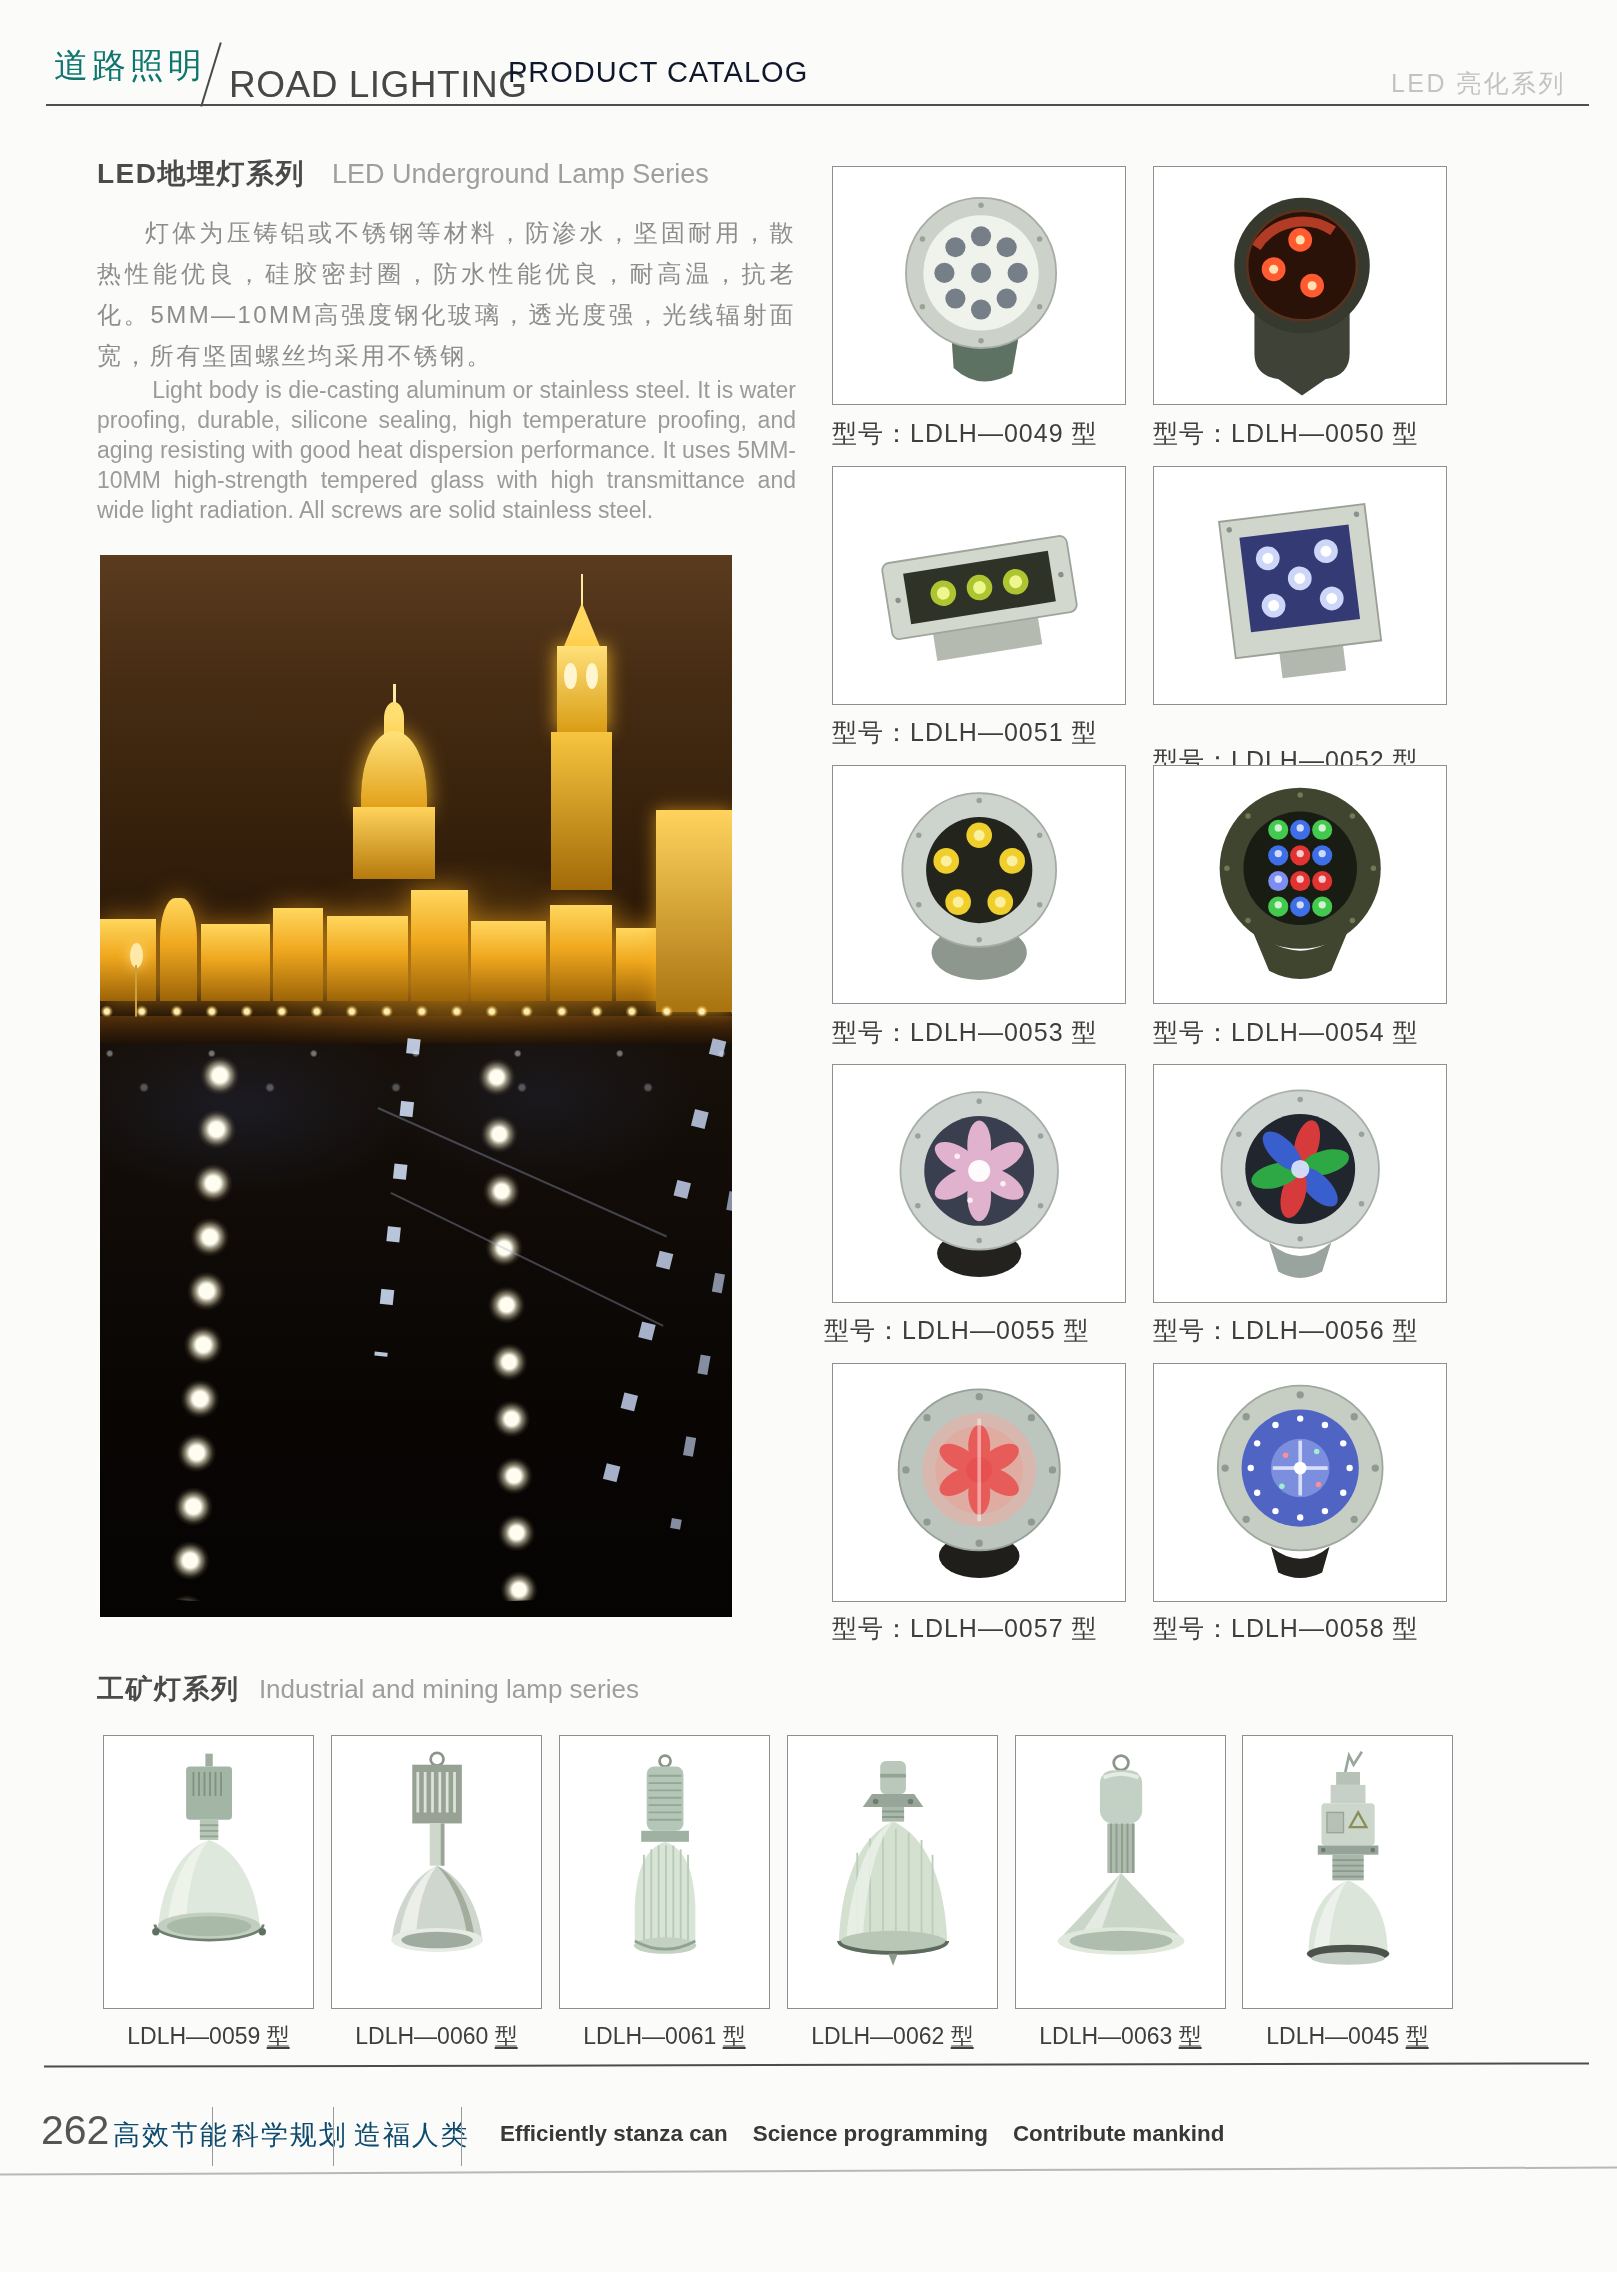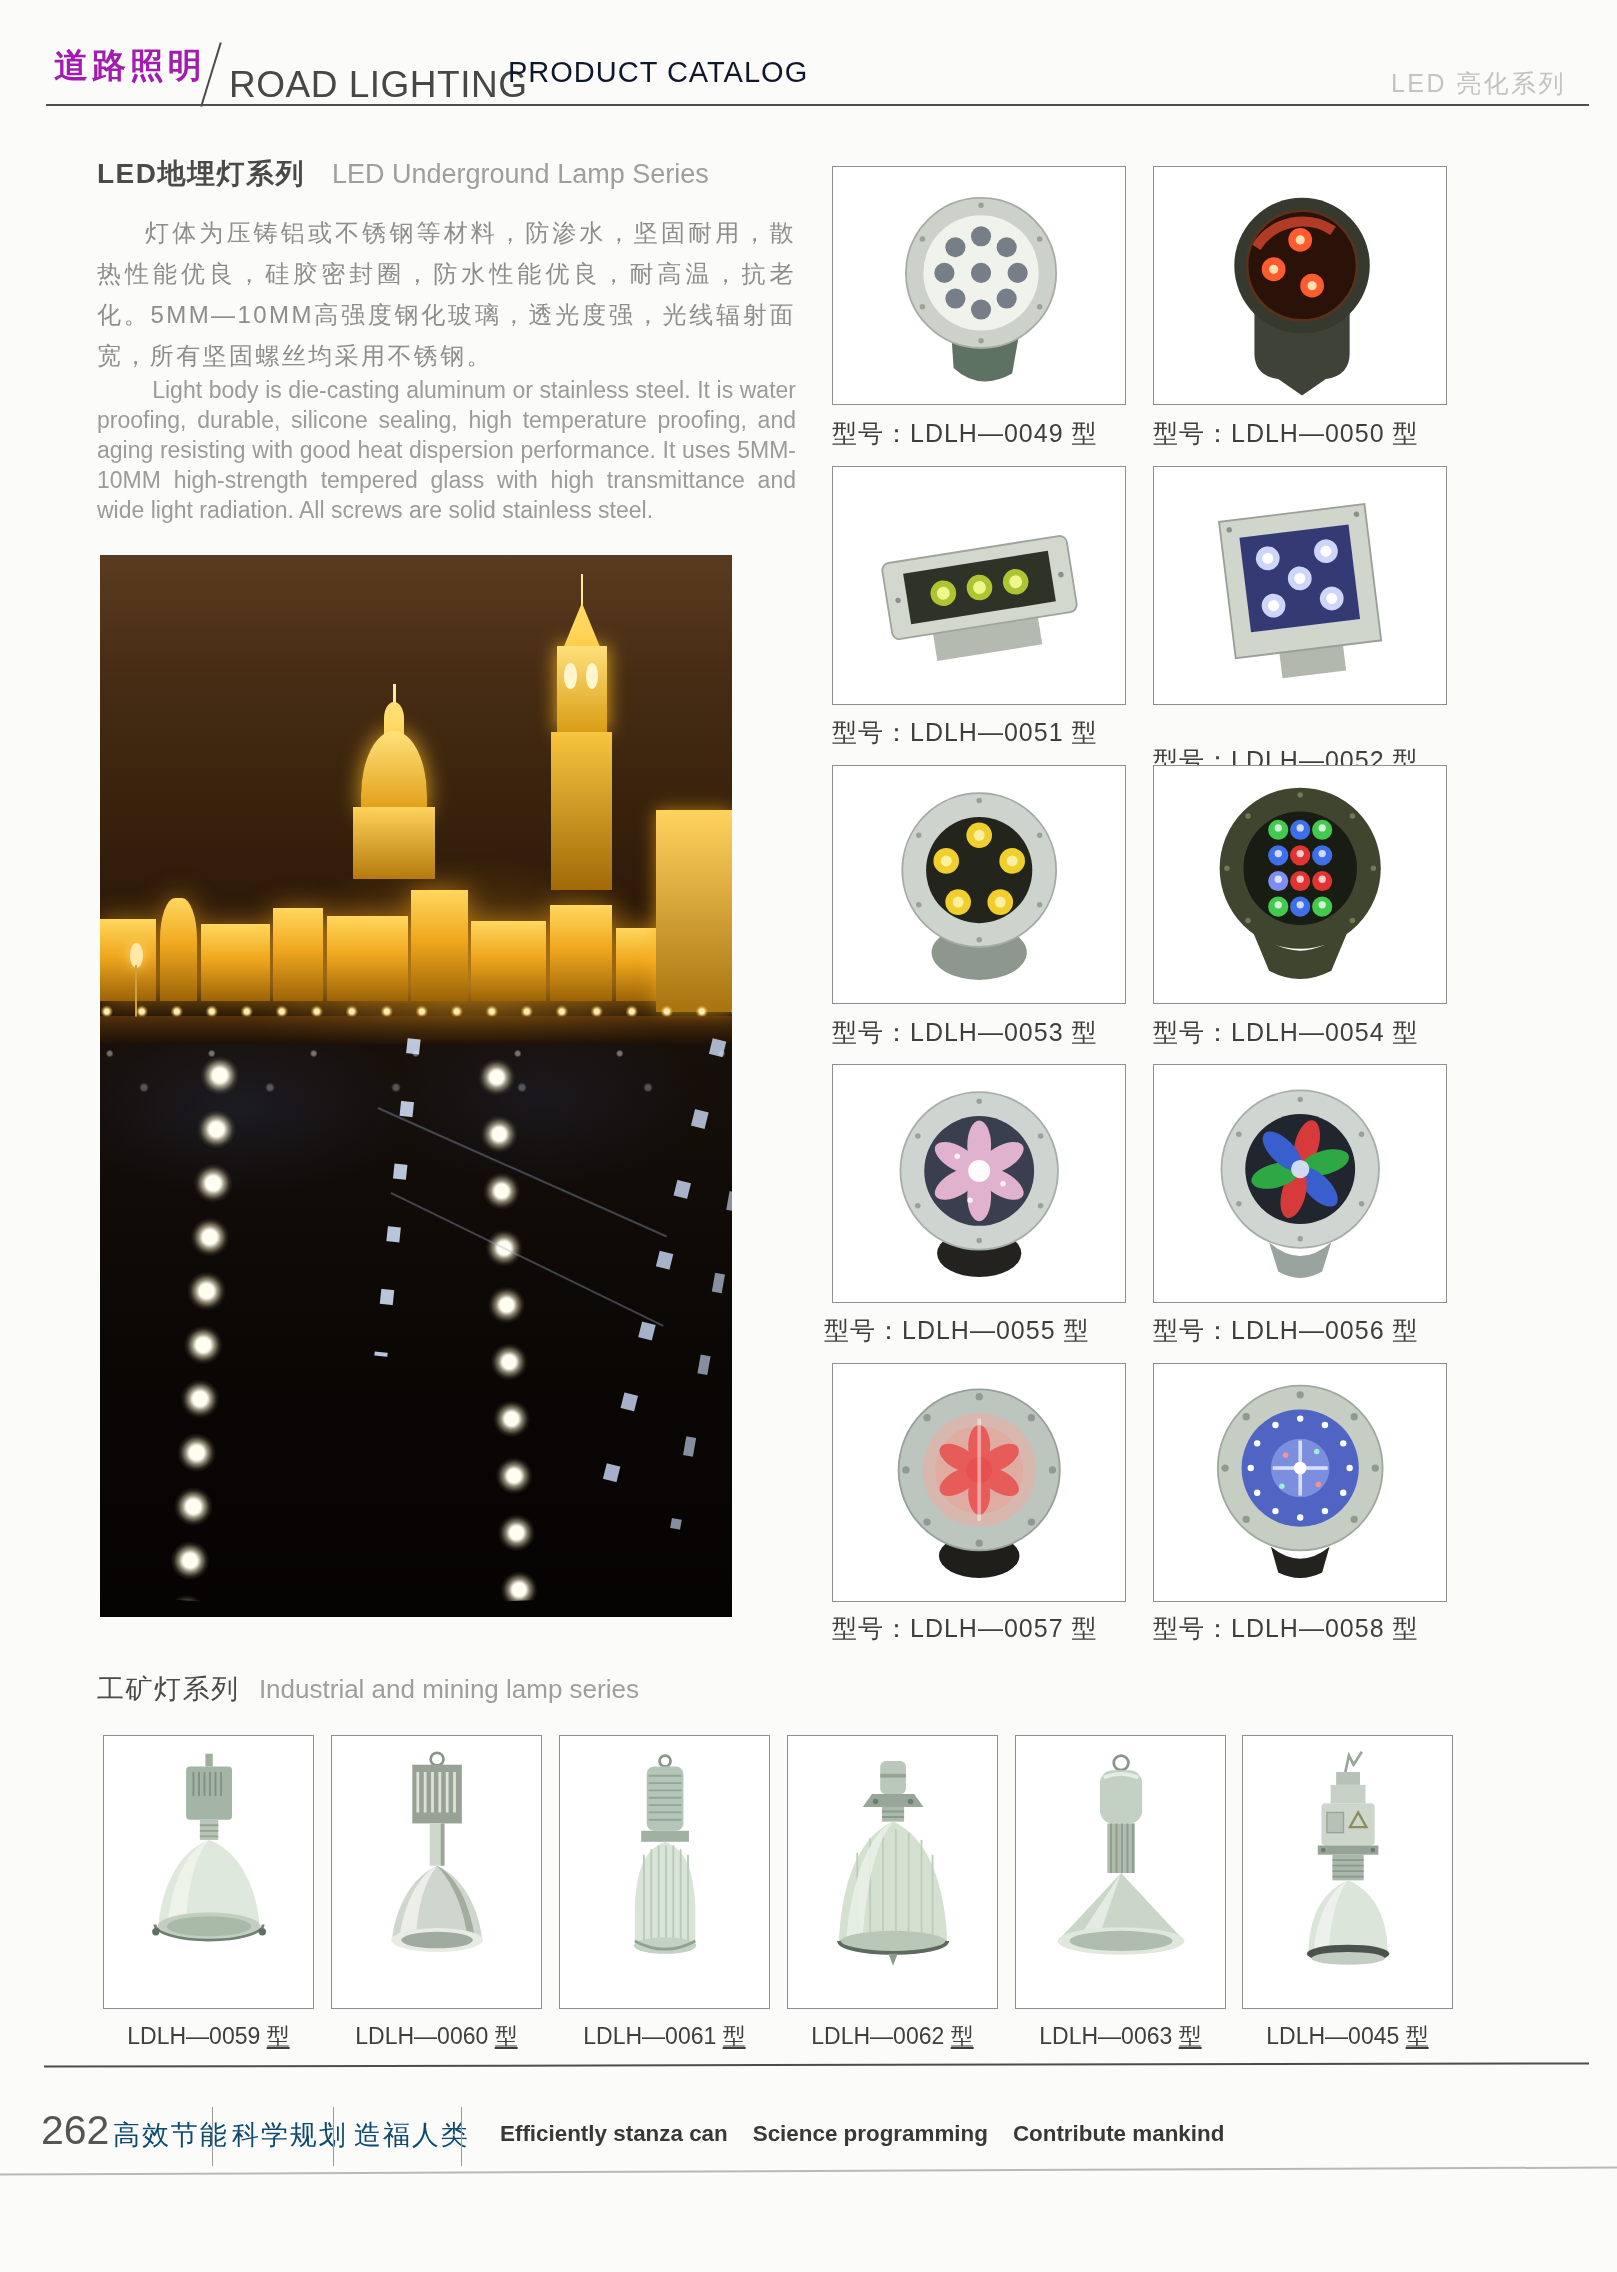--- a/index.html
+++ b/index.html
@@ -1,21 +1,21 @@
 <!DOCTYPE html>
 <html style="font-size:7.8px"><head>
 <meta charset="utf-8">
 <style>
   * { margin:0; padding:0; box-sizing:border-box; }
   html,body { width:1617px; height:2273px; }
   body { background:#fbfbf9; font-family:"Liberation Sans", sans-serif; color:#3c3c3c; }
   .page { position:absolute; inset:0; overflow:hidden; }
 
   
-  .brand-cn { position:absolute; left:54px; top:43px; font-size:34px; font-weight:bold; color:#a21caf; letter-spacing:3.9px; }
+  .brand-cn { position:absolute; left:54px; top:43px; font-size:34px; font-weight:normal; color:#0f766e; letter-spacing:3.9px; }
   .brand-slash { position:absolute; left:210px; top:41px; width:1.9px; height:67px; background:#4a4a4a; transform:rotate(17deg); }
   .brand-en { position:absolute; left:229px; top:64px; font-size:37px; color:#474747; letter-spacing:0.5px; }
   .brand-catalog { position:absolute; left:508px; top:56px; font-size:29px; color:#0f172a; letter-spacing:1px; }
   .series-right { position:absolute; left:1391px; top:67px; font-size:25px; color:#c3c3c3; letter-spacing:2.4px; }
   .rule-top { position:absolute; left:46px; top:104px; width:1543px; height:2.4px; background:#4f4f4f; }
 
   
   .ug-title { position:absolute; left:97px; top:155px; white-space:nowrap; }
   .ug-title .cnpart { font-size:28px; font-weight:bold; color:#4a4a4a; letter-spacing:1.5px; }
   .ug-title .enpart { font-size:27px; color:#9e9e9e; margin-left:27px; }
@@ -89,21 +89,21 @@
   .tile { position:absolute; width:294px; height:239px; background:#fff; border:1px solid #8f8f8f; padding:6.8px; }
   .tile svg { width:100%; height:100%; }
   .btile { position:absolute; width:211px; height:274px; background:#fff; border:1px solid #8f8f8f; padding:4.9px; }
   .btile svg { width:100%; height:100%; }
   .plabel { position:absolute; font-size:25px; color:#3e3e3e; letter-spacing:1px; white-space:nowrap; }
   .blabel { position:absolute; width:211px; text-align:center; font-size:23px; color:#3e3e3e; white-space:nowrap; }
   .u { text-decoration:underline; text-underline-offset:3.4px; }
 
   
   .ind-title { position:absolute; left:97px; top:1671px; white-space:nowrap; }
-  .ind-title .cnpart { font-size:27px; font-weight:normal; color:#4a4a4a; letter-spacing:1.5px; }
+  .ind-title .cnpart { font-size:27px; font-weight:bold; color:#4a4a4a; letter-spacing:1.5px; }
   .ind-title .enpart { font-size:26px; color:#9e9e9e; margin-left:19.4px; }
   .rule-bottom { position:absolute; left:44px; top:2064px; width:1545px; height:1.9px; background:#4c4c4c; transform:rotate(-0.12deg); }
   .page-num { position:absolute; left:41px; top:2107px; font-size:41px; color:#555; }
   .slogan-cn { position:absolute; top:2117px; font-size:27px; color:#0c4a6e; letter-spacing:1.9px;text-align:right; }
   .s1 { left:113px; } .s2 { left:232px; } .s3 { left:354px; }
   .vdiv { position:absolute; top:2107px; width:1px; height:59px; background:#9a9a9a; }
   .v1 { left:212px; } .v2 { left:333px; } .v3 { left:461px; }
   .slogan-en { position:absolute; left:500px; top:2121px; font-size:22.4px; font-weight:bold; color:#383838; }
   .slogan-en span { margin-right:25px; }
   .rule-foot { position:absolute; left:0px; top:2170px; width:1617px; height:1.5px; background:#b8b8b8; transform:rotate(-0.25deg); }

